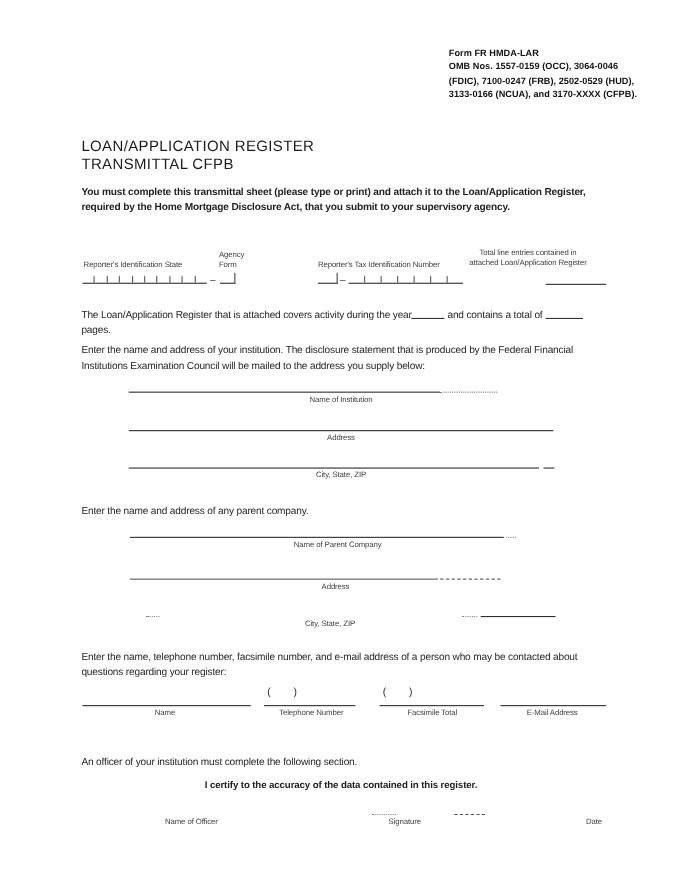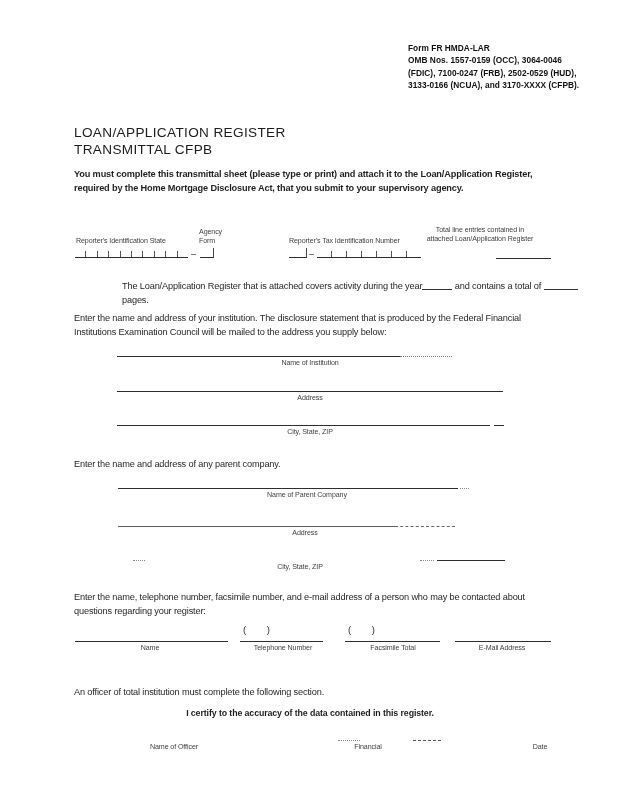--- a/index.html
+++ b/index.html
@@ -88,21 +88,21 @@
       <i></i>
       <i></i>
       <i></i>
       <i></i>
       <i></i>
       <i></i>
   </div>
 
   <div class="abs uline" style="left:496px;top:250px;width:55px;"></div>
 
-  <div class="abs para nowrap" style="left:74px;top:279px;margin-left:48px;">
+  <div class="abs para nowrap" style="left:74px;top:279px;">
     <span>The Loan/Application Register that is attached covers activity during the year</span><span class="blank" style="width:30px;"></span>
     <span>and contains a total of</span>
     <span class="blank" style="width:34px;"></span><br>
     <span>pages.</span>
   </div>
 
   <div class="abs para" style="left:74px;top:311px;width:486px;">Enter the name and address of your institution. The disclosure statement that is produced by the Federal Financial Institutions Examination Council will be mailed to the address you supply below:</div>
 
   <div class="abs uline" style="left:117px;top:348px;width:283px;"></div>
   <div class="abs uline dotted" style="left:400px;top:348px;width:52px;"></div>
@@ -138,23 +138,23 @@
   <div class="abs uline" style="left:75px;top:633px;width:153px;"></div>
   <div class="abs uline" style="left:240px;top:633px;width:83px;"></div>
   <div class="abs uline" style="left:345px;top:633px;width:95px;"></div>
   <div class="abs uline" style="left:455px;top:633px;width:96px;"></div>
 
   <div class="abs tiny center" style="left:120px;top:644px;width:60px;">Name</div>
   <div class="abs tiny center" style="left:233px;top:644px;width:100px;">Telephone Number</div>
   <div class="abs tiny center" style="left:343px;top:644px;width:100px;">Facsimile Total</div>
   <div class="abs tiny center" style="left:452px;top:644px;width:100px;">E-Mail Address</div>
 
-  <div class="abs para" style="left:74px;top:685px;width:480px;">An officer of total institution must complete the following section.</div>
+  <div class="abs para" style="left:74px;top:685px;width:480px;">An officer of your institution must complete the following section.</div>
   <div class="abs certify center" style="left:150px;top:708px;width:320px;">I certify to the accuracy of the data contained in this register.</div>
 
   <div class="abs fragment frag-dotted" style="left:338px;top:734px;width:22px;"></div>
   <div class="abs fragment frag-dashed" style="left:413px;top:734px;width:28px;"></div>
 
   <div class="abs tiny center" style="left:124px;top:743px;width:100px;">Name of Officer</div>
-  <div class="abs tiny center" style="left:318px;top:743px;width:100px;">Financial</div>
+  <div class="abs tiny center" style="left:318px;top:743px;width:100px;">Signature</div>
   <div class="abs tiny center" style="left:505px;top:743px;width:70px;">Date</div>
 
 </div>
 
 </body></html>

